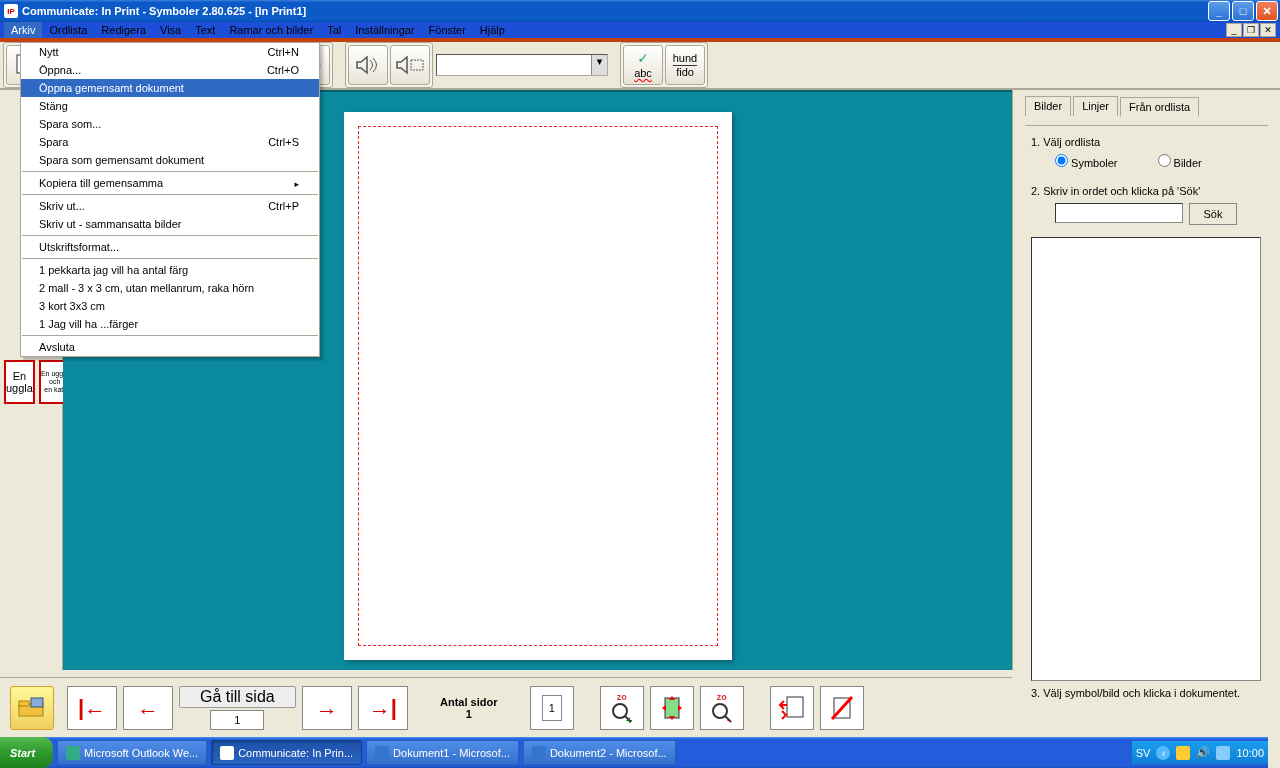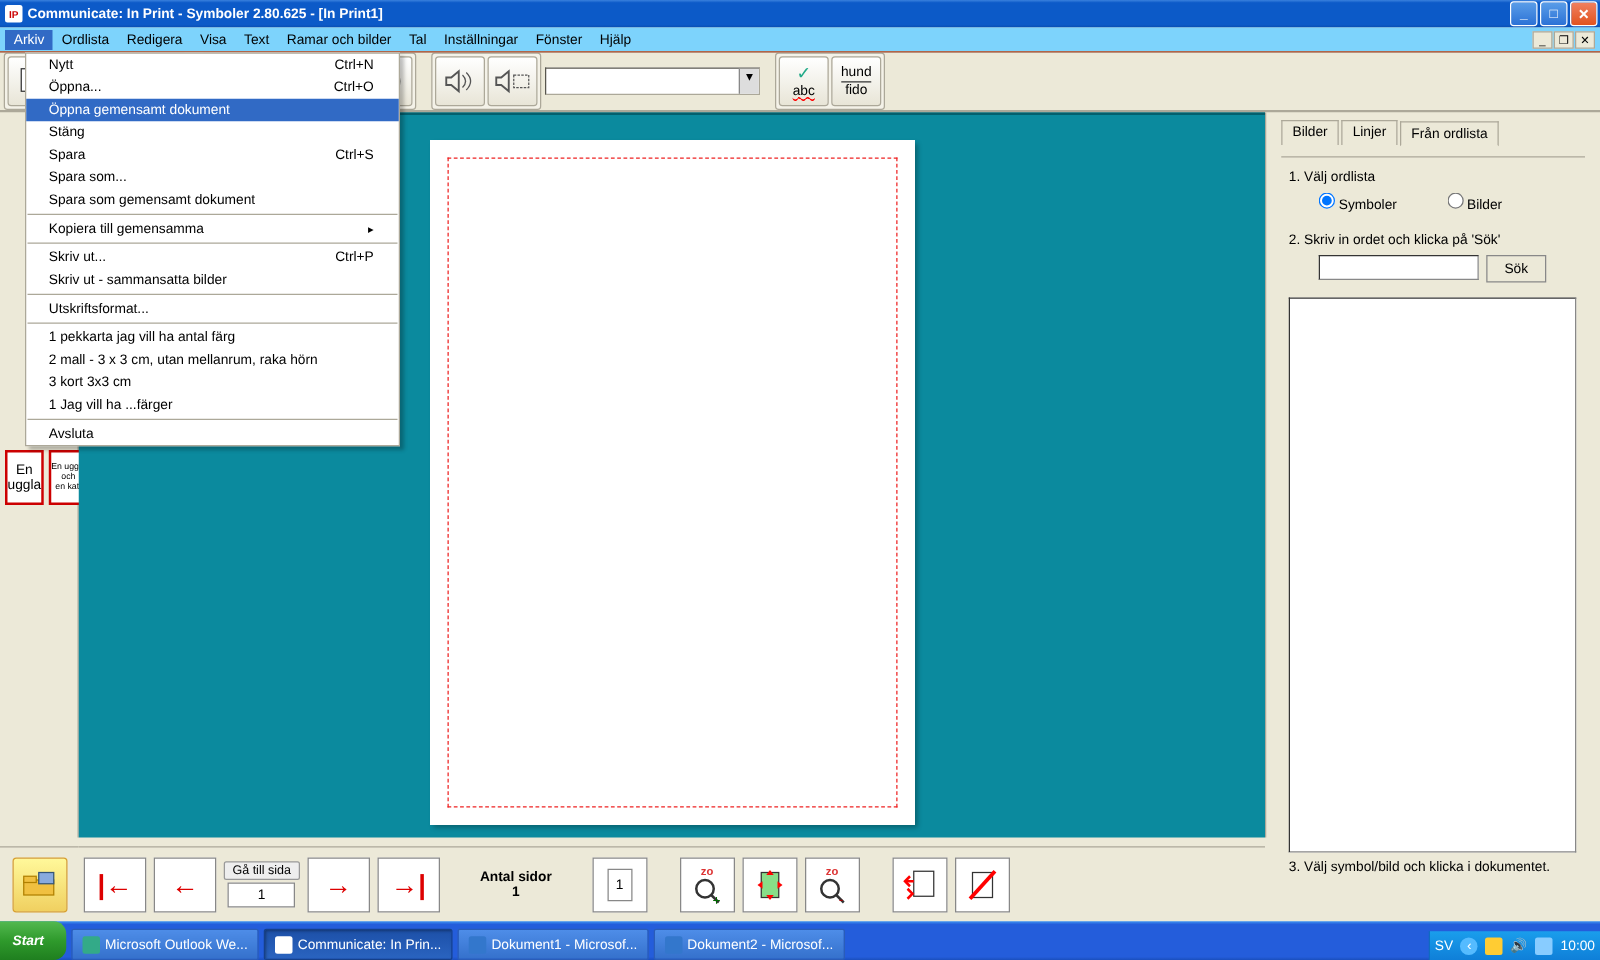--- a/index.html
+++ b/index.html
@@ -5,21 +5,21 @@
 * { box-sizing: border-box; margin: 0; padding: 0; font-family: Tahoma, sans-serif; font-size: 11px; }
 body { width: 1280px; height: 768px; overflow: hidden; background: #ece9d8; position: relative; }
 
 .titlebar { height: 22px; background: linear-gradient(to bottom, #3a81dd, #0c5ac8 10%, #0c5ac8 90%, #084db0); color: #fff; display: flex; align-items: center; padding-left: 4px; font-weight: bold; }
 .titlebar .icon { width: 14px; height: 14px; background: #fff; margin-right: 4px; border-radius: 2px; display:flex; align-items:center; justify-content:center; font-size:8px; color:#c00;}
 .winbtns { margin-left: auto; display: flex; gap: 2px; padding-right: 2px; }
 .winbtn { width: 22px; height: 20px; border: 1px solid #fff; border-radius: 3px; display: flex; align-items: center; justify-content: center; font-weight: bold; color: #fff; }
 .winbtn.min, .winbtn.max { background: linear-gradient(#5a9de8,#2c72d6); }
 .winbtn.close { background: linear-gradient(#f08060,#e2531f); }
 
-.menubar { height: 20px; background: #7dd3fc; display: flex; align-items: center; padding: 0 4px; border-bottom: 1px solid #c2410c; position: relative; }
+.menubar { height: 20px; background: #1d4ed8; display: flex; align-items: center; padding: 0 4px; border-bottom: 4px solid #c2410c; position: relative; }
 .menuitem { padding: 2px 7px; cursor: default; }
 .menuitem.open { background: #316ac5; color: #fff; }
 .mdicontrols { margin-left: auto; display: flex; gap: 1px; }
 .mdibtn { width: 16px; height: 14px; border: 1px solid #aca899; background: #ece9d8; display:flex;align-items:center;justify-content:center;font-size:9px;}
 
 .dropdown { position: absolute; left: 20px; top: 42px; width: 300px; background: #fff; border: 1px solid #aca899; box-shadow: 3px 3px 3px rgba(0,0,0,.25); z-index: 1000; }
 .dd-item { padding: 3px 20px 3px 18px; display: flex; justify-content: space-between; cursor: default; }
 .dd-item.highlight { background: #316ac5; color: #fff; }
 .dd-sep { border-top: 1px solid #aca899; margin: 2px 1px; }
 .dd-item .arrow::after { content: "▸"; font-size: 9px; }
@@ -47,29 +47,29 @@
 .rp-row { margin: 6px 0 6px 6px; }
 .radio { margin: 6px 0 6px 30px; display:flex; gap:40px;}
 .searchrow { display: flex; gap: 6px; margin-left: 30px; margin-top:6px;}
 .searchrow input { width: 128px; height: 20px; border: 1px inset #888; }
 .searchrow button { width: 48px; height: 22px; background: #ece9d8; border: 1px solid #888; }
 .listbox { width: 230px; height: 444px; background: #fff; border: 1px inset #888; margin: 12px 0 6px 6px; }
 
 .bottombar { position: absolute; left: 63px; right: 268px; bottom: 31px; height: 60px; background: #ece9d8; border-top: 1px solid #aca899; display: flex; align-items: center; padding: 4px; gap: 6px; }
 .navbox { width: 50px; height: 44px; border: 1px solid #888; background: #fff; display: flex; align-items: center; justify-content: center; font-size: 22px; color: #d00; font-weight: bold; }
 .gotopage { display:flex; flex-direction:column; align-items:center; gap:2px;}
-.gotopage .lbl { font-size:10px; background:#eee; border:1px solid #999; padding:1px 6px; border-radius:2px;}
+.gotopage .lbl { font-size:16px; background:#eee; border:1px solid #999; padding:1px 20px; border-radius:2px;}
 .gotopage input { width:54px; height:20px; text-align:center; border:1px solid #888;}
 .pagecount { font-weight: bold; font-size: 13px; text-align:center; width:110px;}
 .thumb { width:44px; height:44px; border:1px solid #888; background:#fff; display:flex; align-items:center; justify-content:center; flex-direction:column;}
 
 .bottombar-left { position:absolute; left:0; bottom:31px; width:63px; height:60px; background:#ece9d8; border-top:1px solid #aca899; display:flex; align-items:center; justify-content:center;}
 .folderbtn { width:44px; height:44px; border:1px solid #d8a030; background:linear-gradient(#fff89a,#f0d060); border-radius:3px; display:flex;align-items:center;justify-content:center;}
 
-.taskbar { position: absolute; left: 0; right: 0; bottom: 0; height: 31px; background: linear-gradient(to bottom, #3f93f2, #245ddb 8%, #245ddb 92%, #1a4fbd); display: flex; align-items: flex-end; }
+.taskbar { position: absolute; left: 0; right: 12px; bottom: 0; height: 31px; background: linear-gradient(to bottom, #3f93f2, #245ddb 8%, #245ddb 92%, #1a4fbd); display: flex; align-items: center; }
 .startbtn { height: 31px; padding: 0 18px 0 10px; background: linear-gradient(to bottom, #53b950, #2f9a2c 50%, #1f7f1f); color: #fff; font-weight: bold; font-style: italic; font-size: 14px; display: flex; align-items: center; border-radius: 0 10px 10px 0; }
 .taskbtn { height: 25px; margin-left: 4px; padding: 0 8px; background: linear-gradient(#4e8de8,#3571cc); border: 1px solid #2a5db8; color: #fff; display: flex; align-items: center; gap: 4px; border-radius: 2px; min-width:150px; font-size:11px;}
 .taskbtn.active { background: linear-gradient(#1d50a8,#2a64c0); border:1px solid #15408a; box-shadow: inset 1px 1px 2px rgba(0,0,0,.3);}
 .tray { margin-left: auto; height: 23px; background: linear-gradient(#1a9eec,#0f7fd8); padding: 0 4px; display: flex; align-items: center; gap: 6px; color: #fff; font-size: 11px; border-left:1px solid #0e6cc0;}
 .trayicon { width:14px; height:14px; }
 
 svg { display:block; }
 </style>
 </head>
 <body>
@@ -111,25 +111,25 @@
       <span>Öppna...</span>
       <span>Ctrl+O</span>
     </div>
     <div class="dd-item highlight">
       <span>Öppna gemensamt dokument</span>
     </div>
     <div class="dd-item">
       <span>Stäng</span>
     </div>
     <div class="dd-item">
+      <span>Spara som...</span>
+    </div>
+    <div class="dd-item">
       <span>Spara</span>
       <span>Ctrl+S</span>
-    </div>
-    <div class="dd-item">
-      <span>Spara som...</span>
     </div>
     <div class="dd-item">
       <span>Spara som gemensamt dokument</span>
     </div>
     <div class="dd-sep"></div>
     <div class="dd-item">
       <span>Kopiera till gemensamma</span>
       <span class="arrow"></span>
     </div>
     <div class="dd-sep"></div>

